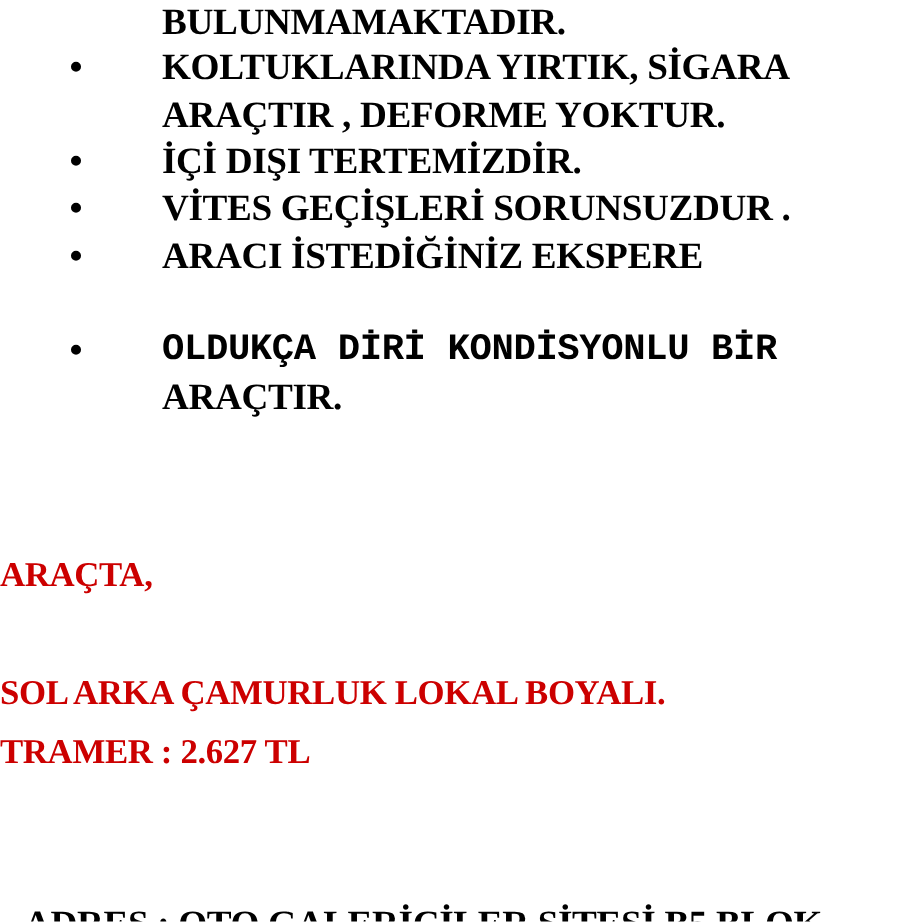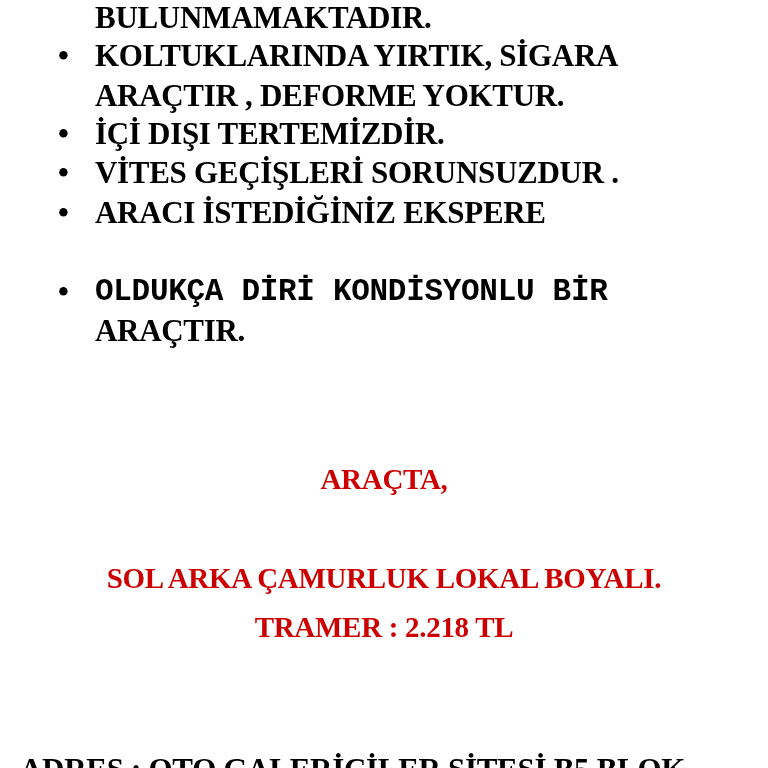--- a/index.html
+++ b/index.html
@@ -22,35 +22,35 @@
       top: 0;
       width: 768px;
       height: 768px;
     }
     .line {
       position: absolute;
       font-size: 31px;
       line-height: 36px;
       white-space: nowrap;
       letter-spacing: -0.3px;
+      margin-left: 40px;
     }
     .bullet {
       position: absolute;
       left: 58px;
       font-size: 31px;
       line-height: 36px;
     }
     .text-col {
       left: 95px;
     }
     .red {
       position: absolute;
       left: 0;
       width: 768px;
-      text-align: center;
       color: #cc0000;
       font-size: 29px;
       line-height: 34px;
       white-space: nowrap;
       letter-spacing: -0.3px;
     }
     .address {
       position: absolute;
       left: 20px;
       top: 752px;
@@ -79,17 +79,17 @@
 
   <span class="bullet" style="top:195px;">•</span>
   <div class="line text-col" style="top:195px;">ARACI İSTEDİĞİNİZ EKSPERE</div>
 
   <span class="bullet" style="top:274px;">•</span>
   <div class="line text-col" style="top:274px;font-family:Liberation Mono, monospace;">OLDUKÇA DİRİ KONDİSYONLU BİR</div>
   <div class="line text-col" style="top:313px;">ARAÇTIR.</div>
 
   <div class="red" style="top:462px;">ARAÇTA,</div>
   <div class="red" style="top:561px;">SOL ARKA ÇAMURLUK LOKAL BOYALI.</div>
-  <div class="red" style="top:610px;">TRAMER : 2.218 TL</div>
+  <div class="red" style="top:610px;">TRAMER : 2.627 TL</div>
 
   <div class="address">ADRES : OTO GALERİCİLER SİTESİ B5 BLOK</div>
 
 </div>
 
 </body></html>

